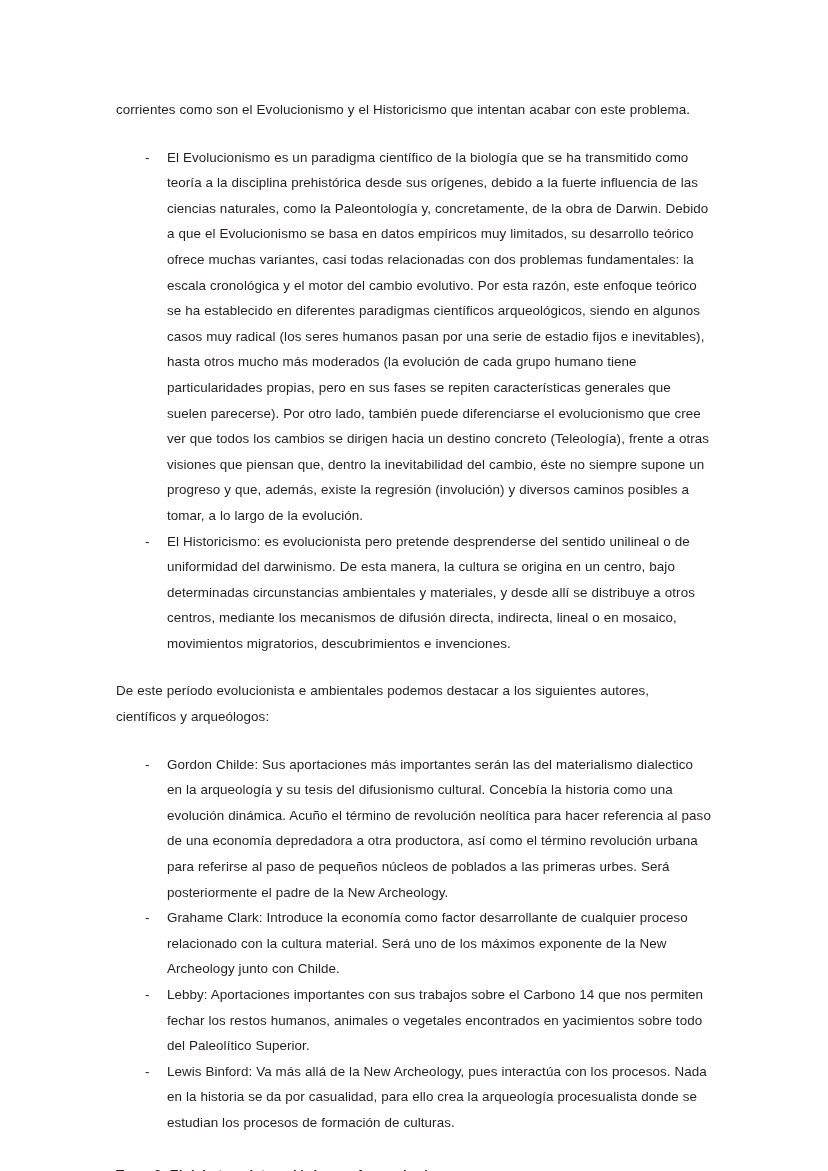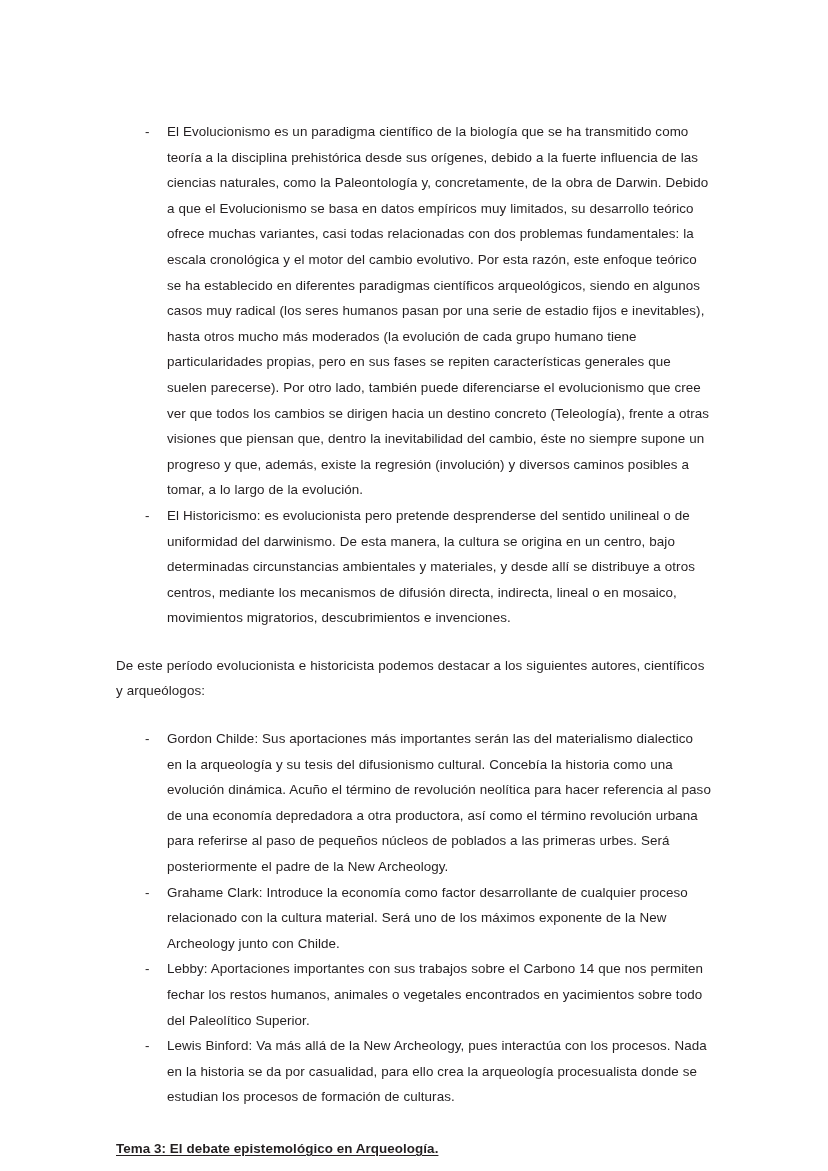--- a/index.html
+++ b/index.html
@@ -80,37 +80,38 @@
     display: inline-block;
     letter-spacing: 0.005em;
   }
 </style>
 </head>
 <body>
 
 <div class="page">
   <div class="content">
 
+    <p class="para">corrientes como son el Evolucionismo y el Historicismo que intentan acabar con este problema.</p>
 
     <div class="gap-md"></div>
 
     <ul class="dash-list">
       <li class="dash-item">
         <span class="dash-marker">-</span>
         <span>El Evolucionismo es un paradigma científico de la biología que se ha transmitido como teoría a la disciplina prehistórica desde sus orígenes, debido a la fuerte influencia de las ciencias naturales, como la Paleontología y, concretamente, de la obra de Darwin. Debido a que el Evolucionismo se basa en datos empíricos muy limitados, su desarrollo teórico ofrece muchas variantes, casi todas relacionadas con dos problemas fundamentales: la escala cronológica y el motor del cambio evolutivo. Por esta razón, este enfoque teórico se ha establecido en diferentes paradigmas científicos arqueológicos, siendo en algunos casos muy radical (los seres humanos pasan por una serie de estadio fijos e inevitables), hasta otros mucho más moderados (la evolución de cada grupo humano tiene particularidades propias, pero en sus fases se repiten características generales que suelen parecerse). Por otro lado, también puede diferenciarse el evolucionismo que cree ver que todos los cambios se dirigen hacia un destino concreto (Teleología), frente a otras visiones que piensan que, dentro la inevitabilidad del cambio, éste no siempre supone un progreso y que, además, existe la regresión (involución) y diversos caminos posibles a tomar, a lo largo de la evolución.</span>
       </li>
       <li class="dash-item">
         <span class="dash-marker">-</span>
         <span>El Historicismo: es evolucionista pero pretende desprenderse del sentido unilineal o de uniformidad del darwinismo. De esta manera, la cultura se origina en un centro, bajo determinadas circunstancias ambientales y materiales, y desde allí se distribuye a otros centros, mediante los mecanismos de difusión directa, indirecta, lineal o en mosaico, movimientos migratorios, descubrimientos e invenciones.</span>
       </li>
     </ul>
 
     <div class="gap-md"></div>
 
-    <p class="para">De este período evolucionista e historicista podemos destacar a los siguientes autores, científicos y arqueólogos:</p>
+    <p class="para">De este período evolucionista e ambientales podemos destacar a los siguientes autores, científicos y arqueólogos:</p>
 
     <div class="gap-md"></div>
 
     <ul class="dash-list">
       <li class="dash-item">
         <span class="dash-marker">-</span>
         <span>Gordon Childe: Sus aportaciones más importantes serán las del materialismo dialectico en la arqueología  y su tesis del difusionismo cultural. Concebía la historia como una evolución dinámica. Acuño el término de revolución neolítica para hacer referencia al paso de una economía depredadora a otra productora, así como el término revolución urbana para referirse al paso de pequeños núcleos de poblados a las primeras urbes. Será posteriormente el padre de la New Archeology.</span>
       </li>
       <li class="dash-item">
         <span class="dash-marker">-</span>

